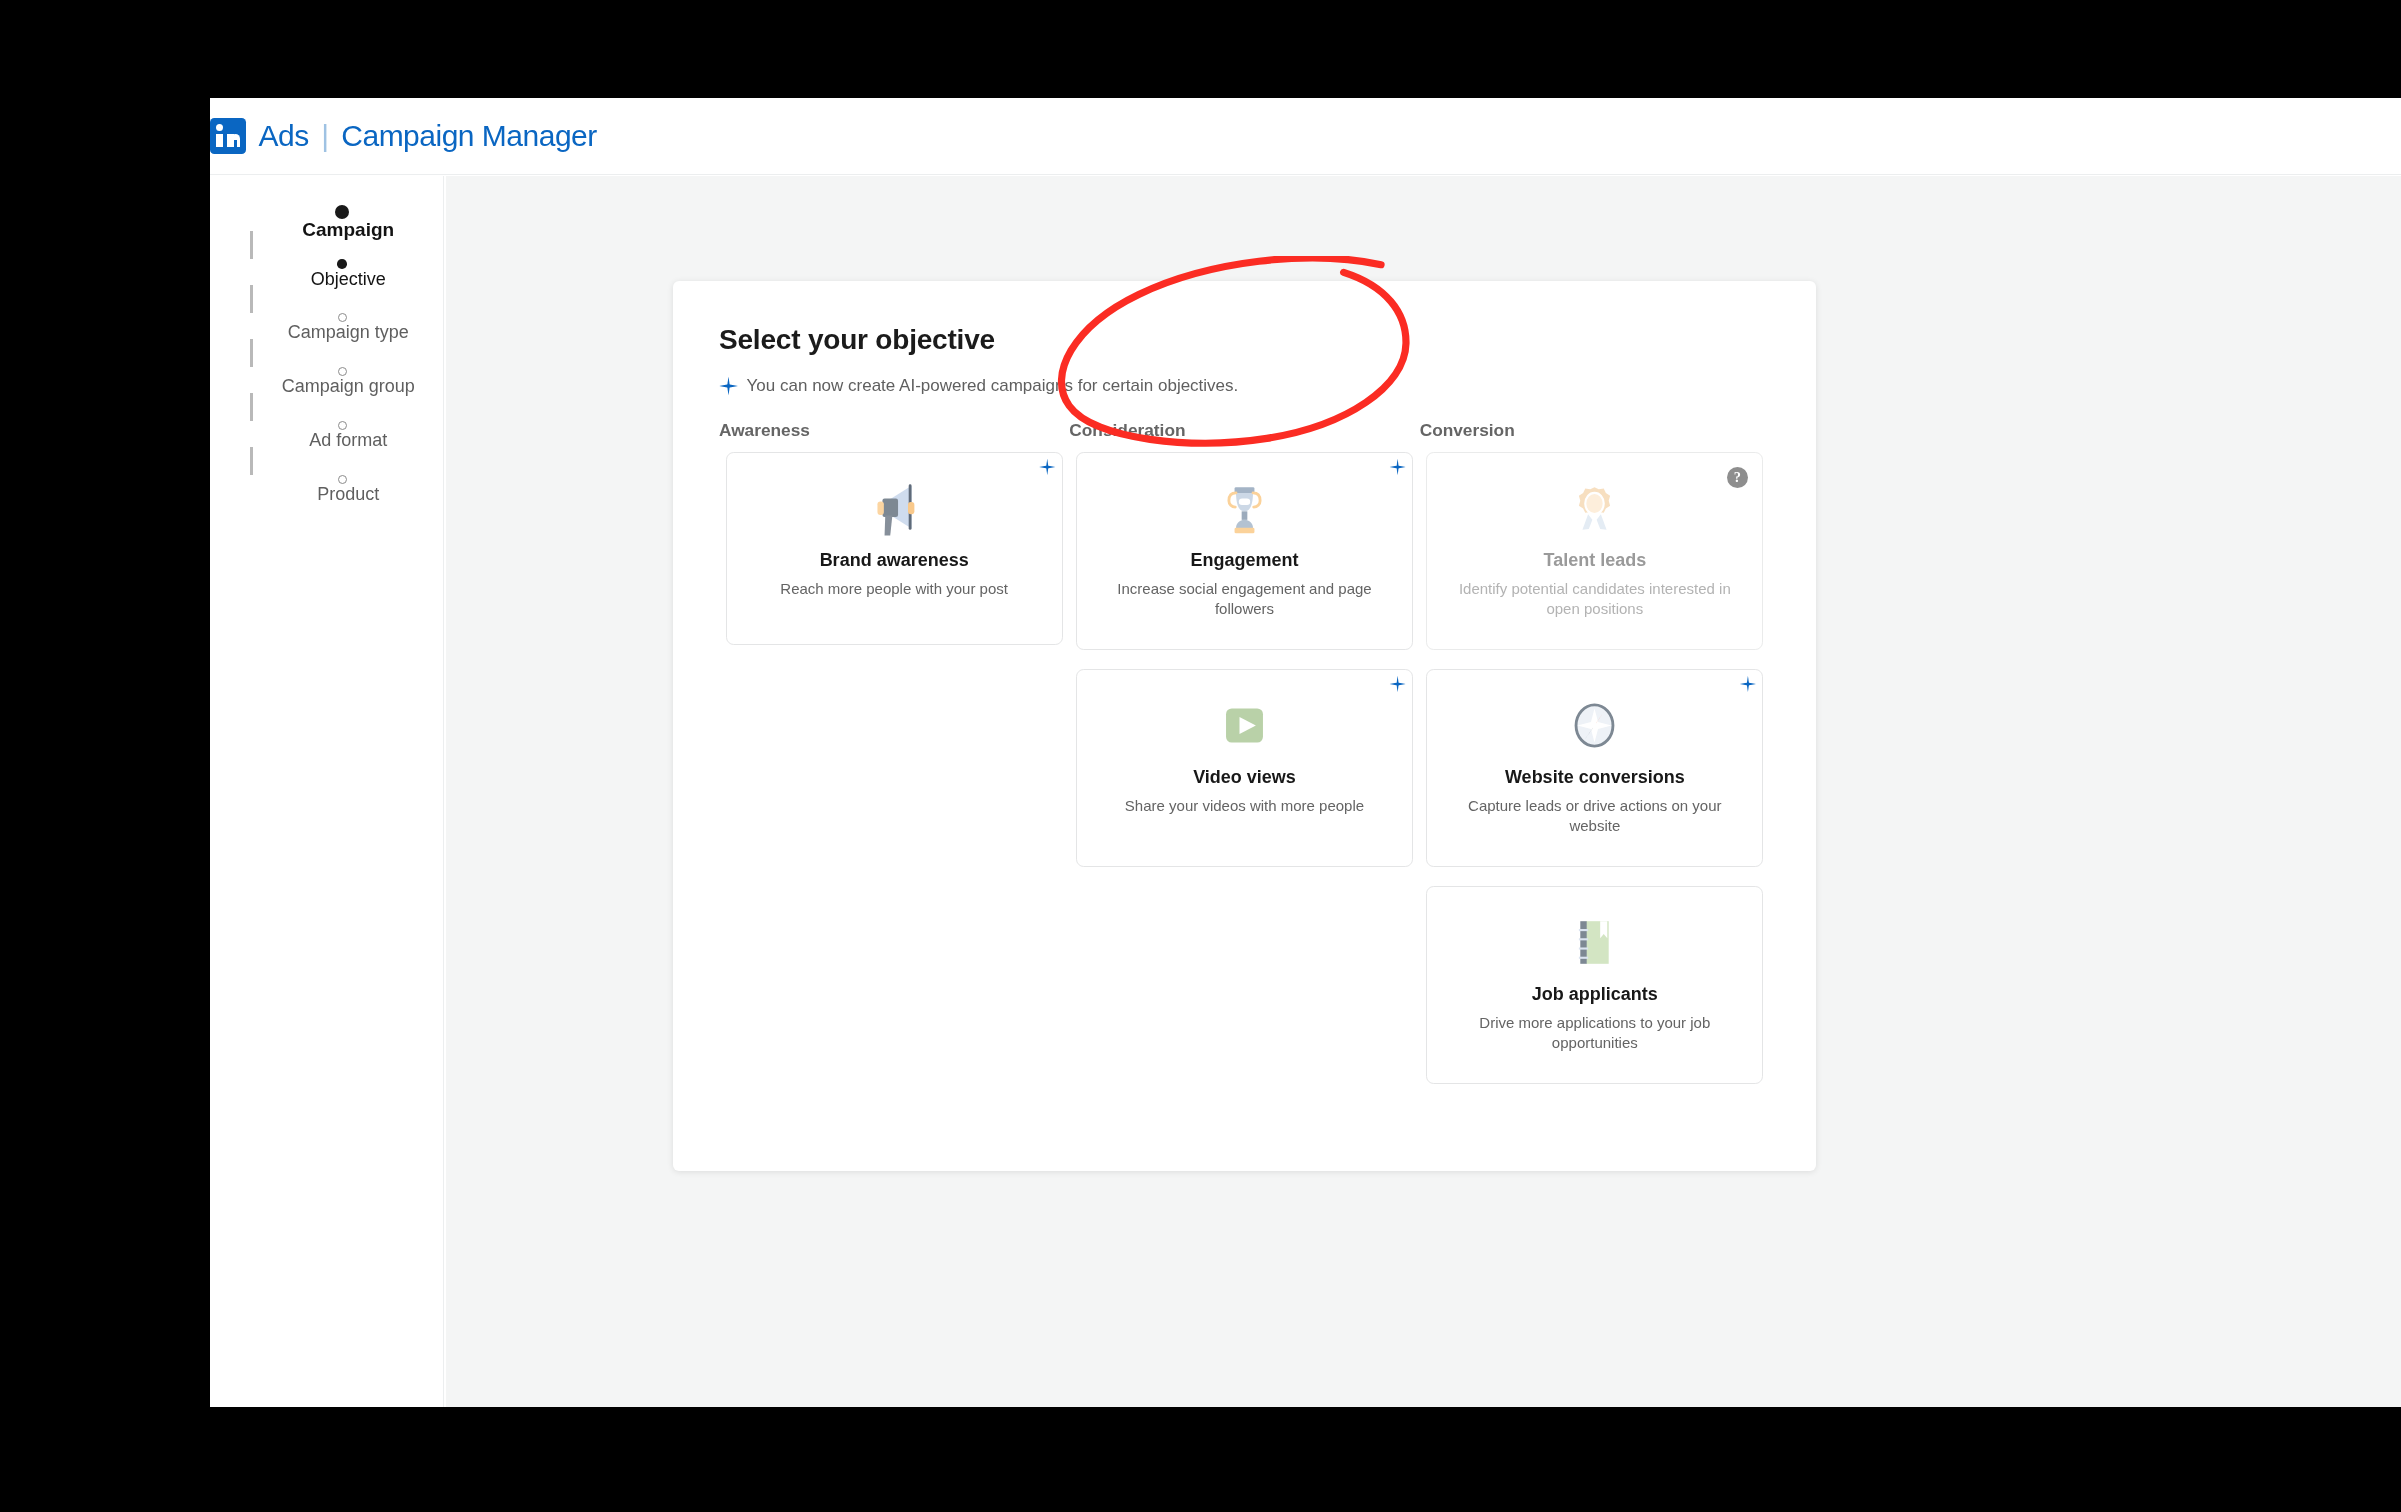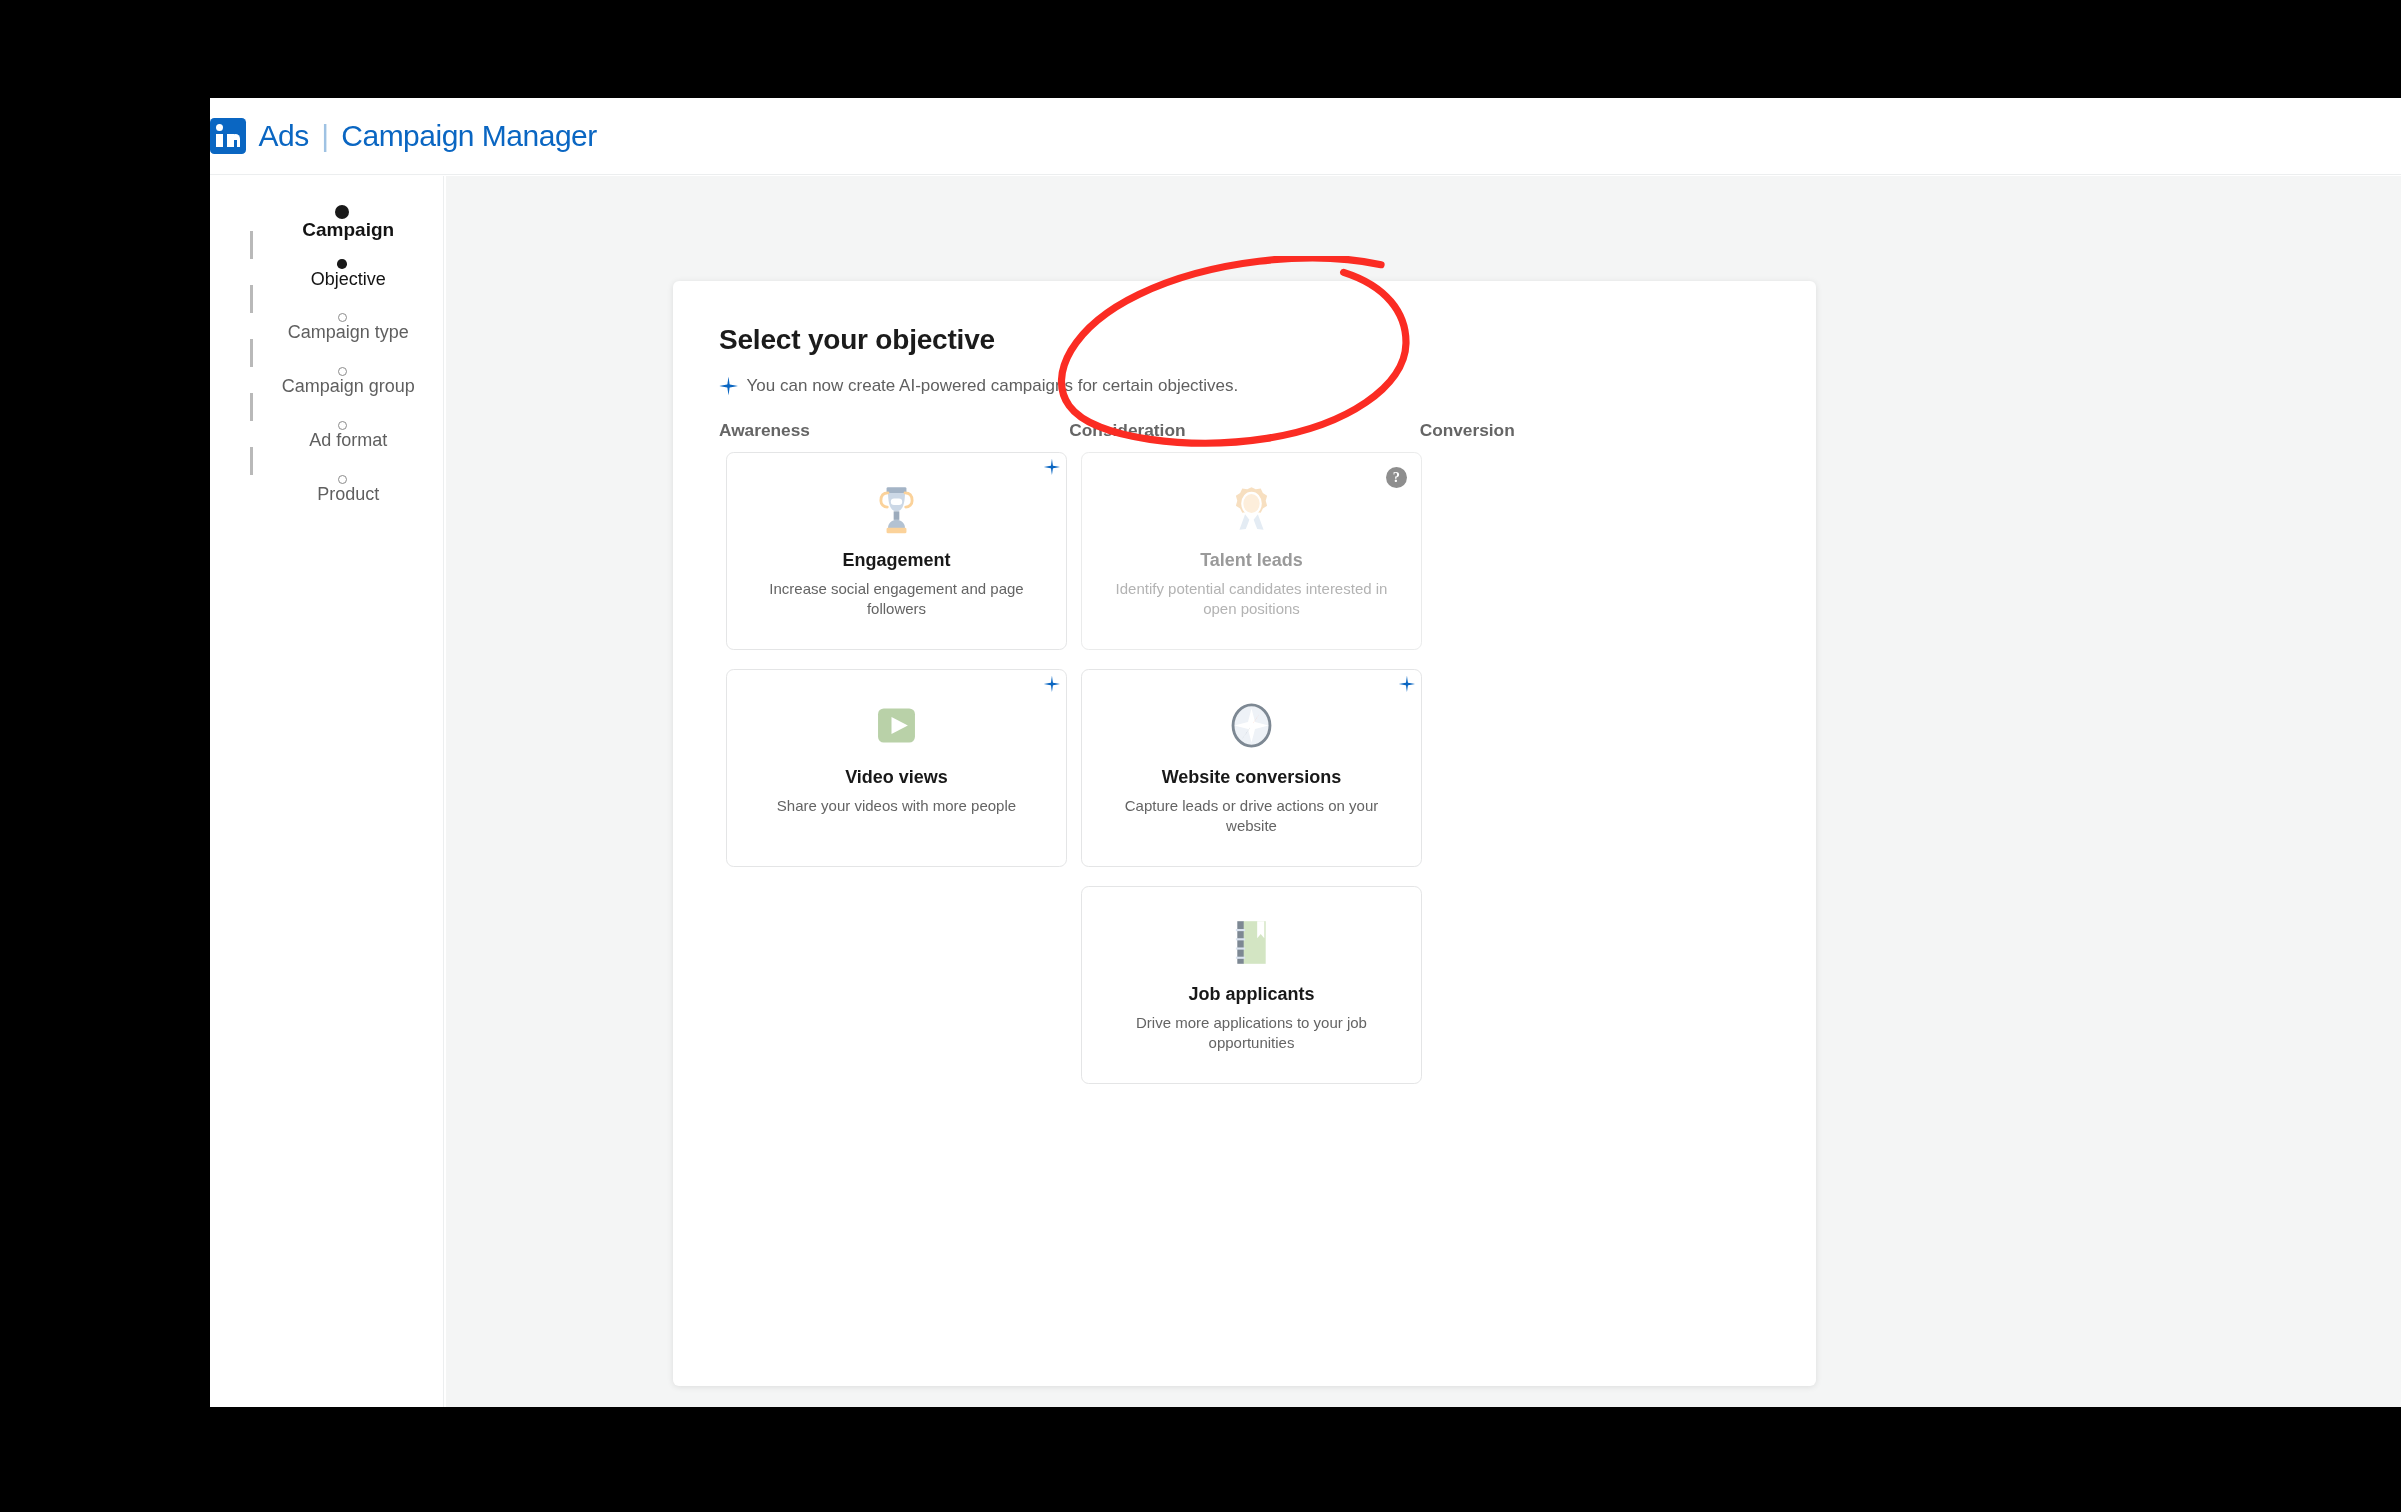--- a/index.html
+++ b/index.html
@@ -74,21 +74,21 @@
   
   #main {
     position: absolute; left: 236px; top: 78px;
     width: calc(100% - 236px); height: calc(100% - 78px);
     background: #f4f5f5;
     overflow: hidden;
   }
   #objective-card {
     position: absolute;
     left: 227px; top: 105px;
-    width: 1143px; height: 1105px;
+    width: 1143px; height: 890px;
     background: #ffffff;
     border-radius: 6px;
     box-shadow: 0 1px 6.7px rgba(0,0,0,0.10);
     padding: 43px 46px 0 46px;
   }
   #card-title {
     font-size: 28px; font-weight: 700; color: #1b1b1b;
     letter-spacing: -0.2px;
   }
   #card-subtitle-row {
@@ -277,20 +277,39 @@
       </div>
 
       <div id="columns-head">
         <div class="col-head">Awareness</div>
         <div class="col-head">Consideration</div>
         <div class="col-head">Conversion</div>
       </div>
 
       <div id="grid">
 
+        <div class="column">
+
+          <div class="obj-card">
+            <span class="corner-badge"><span class="sparkle sm"></span></span>
+            <div class="obj-icon">
+              <svg class="ico" viewBox="0 0 100 100">
+                <path d="M74 18 L74 78 L42 58 L42 38 Z" fill="#cfdcee"></path>
+                <rect x="70" y="16" width="4" height="64" rx="2" fill="#5f6b7a"></rect>
+                <rect x="33" y="36" width="22" height="26" rx="3" fill="#7d8893"></rect>
+                <rect x="26" y="40" width="9" height="19" rx="4" fill="#fcd5a1"></rect>
+                <rect x="69" y="41" width="9" height="17" rx="4" fill="#f9c98b"></rect>
+                <path d="M37 60 L47 60 L44 88 L36 88 Z" fill="#868f9a"></path>
+              </svg>
+            </div>
+            <div class="obj-title">Brand awareness</div>
+            <div class="obj-desc">Reach more people with your post</div>
+          </div>
+
+        </div>
 
         <div class="column">
 
 
           <div class="obj-card tall">
             <span class="corner-badge"><span class="sparkle sm"></span></span>
             <div class="obj-icon">
               <svg class="ico" viewBox="0 0 100 100">
                 <path d="M38 26h24c0 16-3 28-12 28S38 42 38 26z" fill="#ccd8e6"></path>
                 <rect x="36" y="20" width="28" height="8" rx="2" fill="#a4b4c6"></rect>

